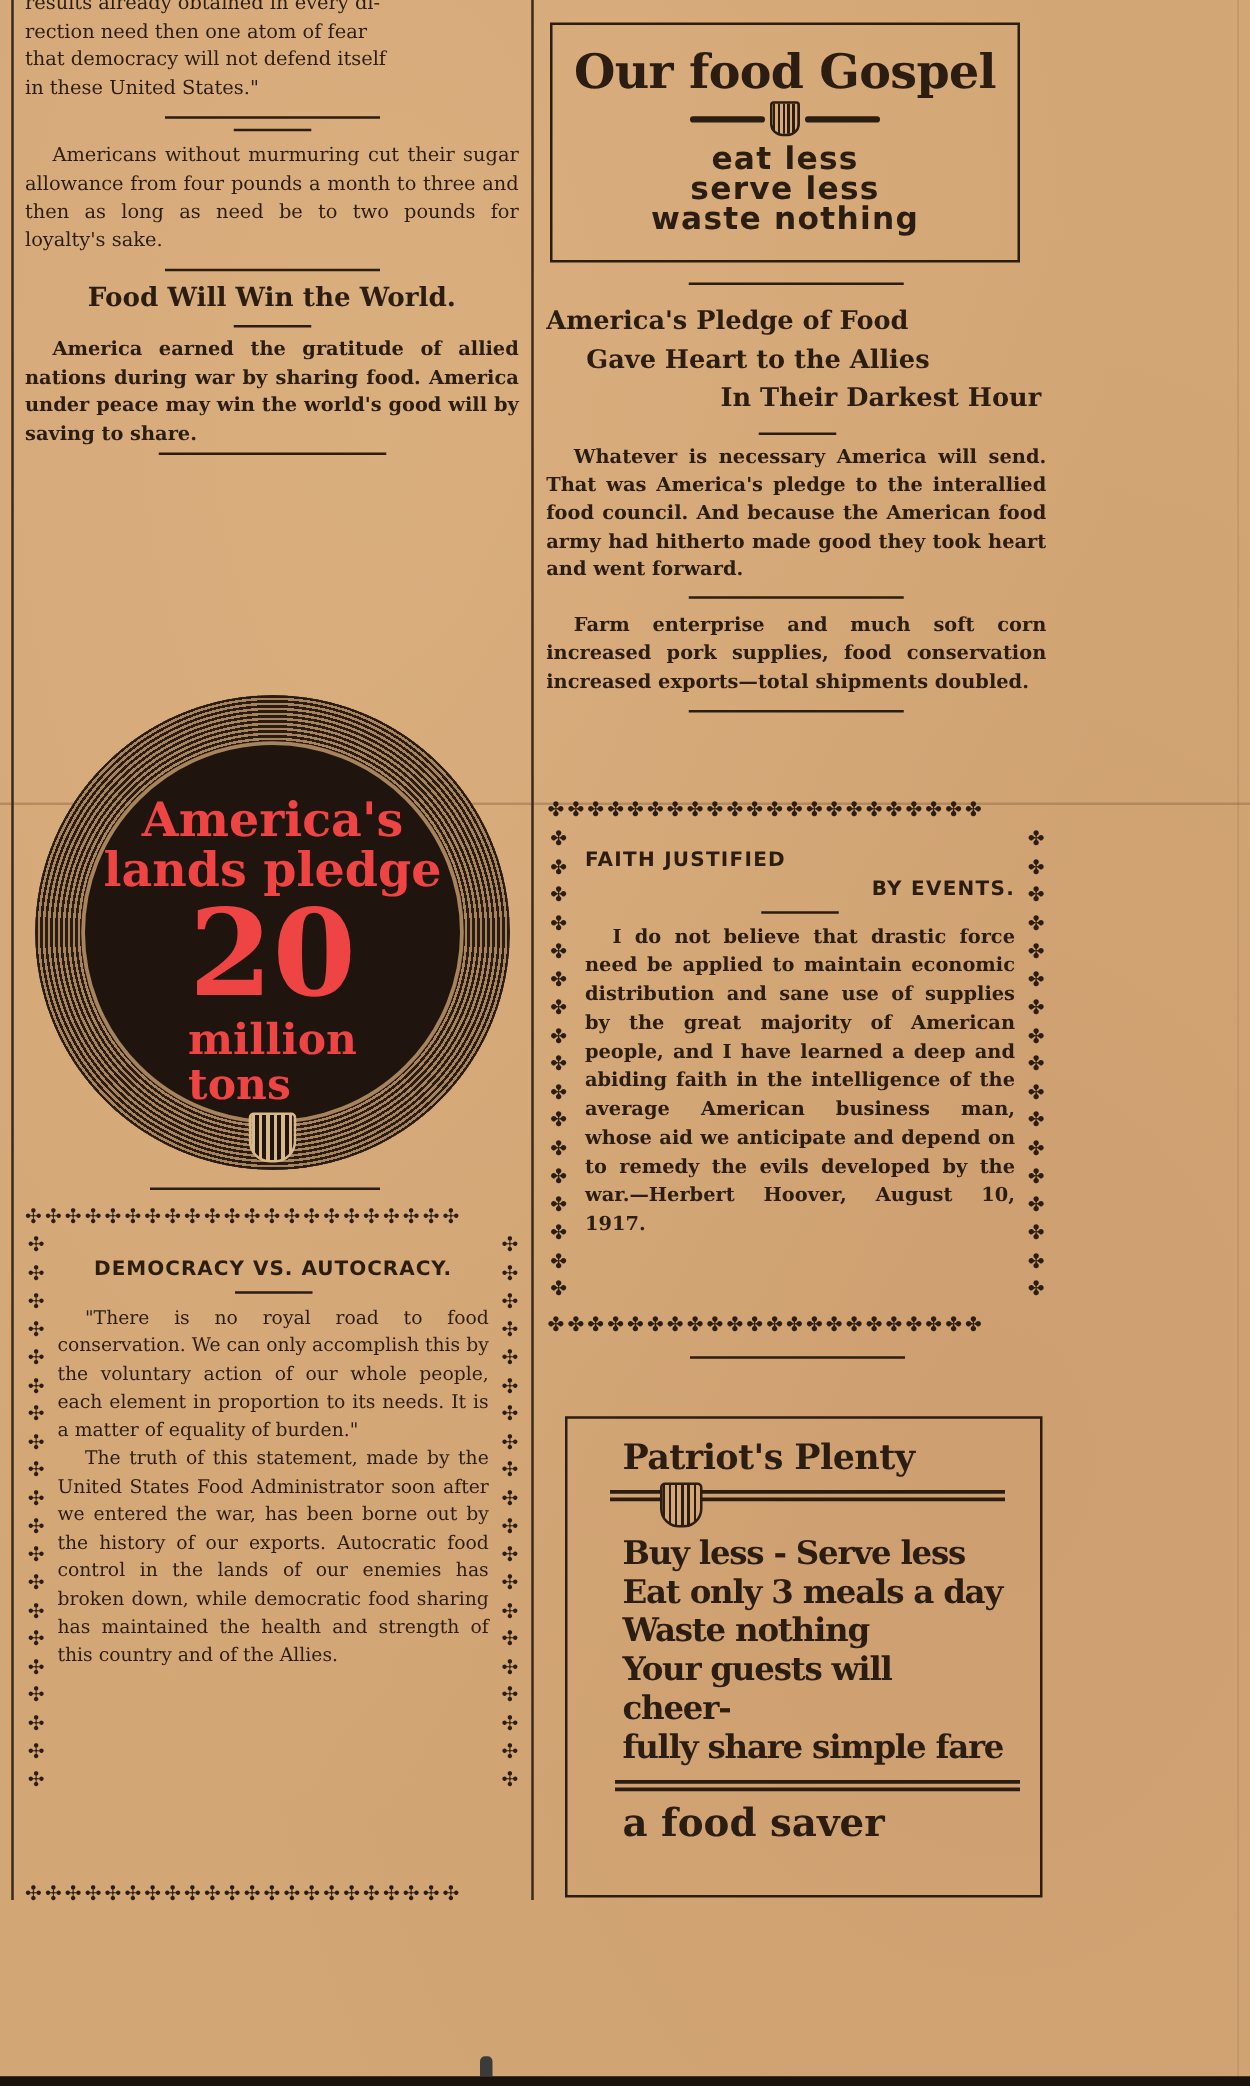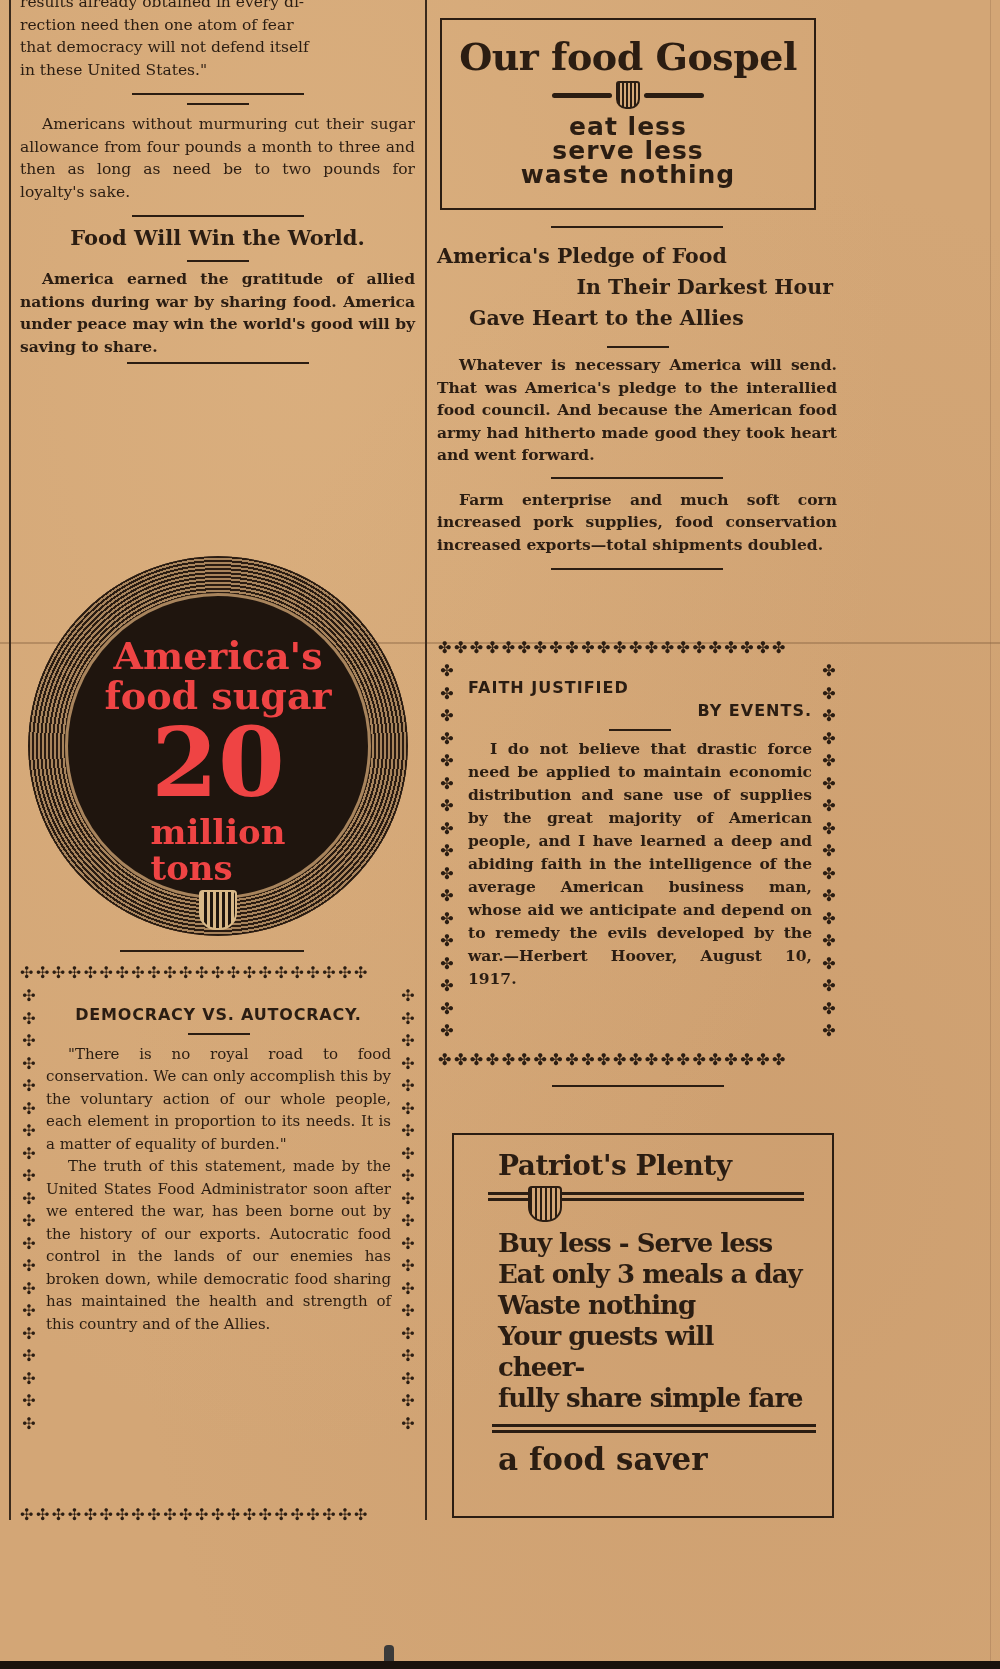--- a/index.html
+++ b/index.html
@@ -85,21 +85,21 @@
   <div class="rule" style="width:172px; margin-top:12px;"></div>
   <div class="h-serif" style="font-size:21px; text-align:center; margin-top:8px;">Food Will Win the World.</div>
   <div class="rule" style="width:62px; margin-top:10px;"></div>
   <p class="body indent bold-body" style="margin-top:6px;">America earned the gratitude of allied nations during war by sharing food. America under peace may win the world's good will by saving to share.</p>
   <div class="rule" style="width:182px; margin-top:4px;"></div>
 </div>
 
 <div class="medallion">
   <div class="medallion-inner">
     <div class="m-line1">America's</div>
-    <div class="m-line2">food sugar</div>
+    <div class="m-line2">lands pledge</div>
     <div class="m-row">
       <div class="m-num">20</div>
       <div class="m-unit">
         <div>million</div>
         <div>tons</div>
       </div>
     </div>
     <div class="m-shield"></div>
   </div>
 </div>
@@ -166,22 +166,22 @@
   </div>
   <div class="gospel-line">eat less</div>
   <div class="gospel-line">serve less</div>
   <div class="gospel-line">waste nothing</div>
 </div>
 
 <div class="col col-right" style="top:226px;">
   <div class="rule" style="width:172px;"></div>
   <div class="h-serif" style="font-size:20.5px; line-height:31px; margin-top:13px;">
     <div>America's Pledge of Food</div>
+    <div style="padding-left:32px;">Gave Heart to the Allies</div>
     <div style="text-align:right; padding-right:4px;">In Their Darkest Hour</div>
-    <div style="padding-left:32px;">Gave Heart to the Allies</div>
   </div>
   <div class="rule" style="width:62px; margin-top:12px; margin-left:170px;"></div>
   <p class="body indent bold-body" style="margin-top:6px;">Whatever is necessary America will send. That was America's pledge to the interallied food council. And because the American food army had hitherto made good they took heart and went forward.</p>
   <div class="rule" style="width:172px; margin-top:10px;"></div>
   <p class="body indent bold-body" style="margin-top:10px;">Farm enterprise and much soft corn increased pork supplies, food conservation increased exports—total shipments doubled.</p>
   <div class="rule" style="width:172px; margin-top:12px;"></div>
 </div>
 
 <div class="orn-box" style="left:438px; top:638px; width:400px; height:432px;">
   <div class="orn-row">✤✤✤✤✤✤✤✤✤✤✤✤✤✤✤✤✤✤✤✤✤✤</div>

